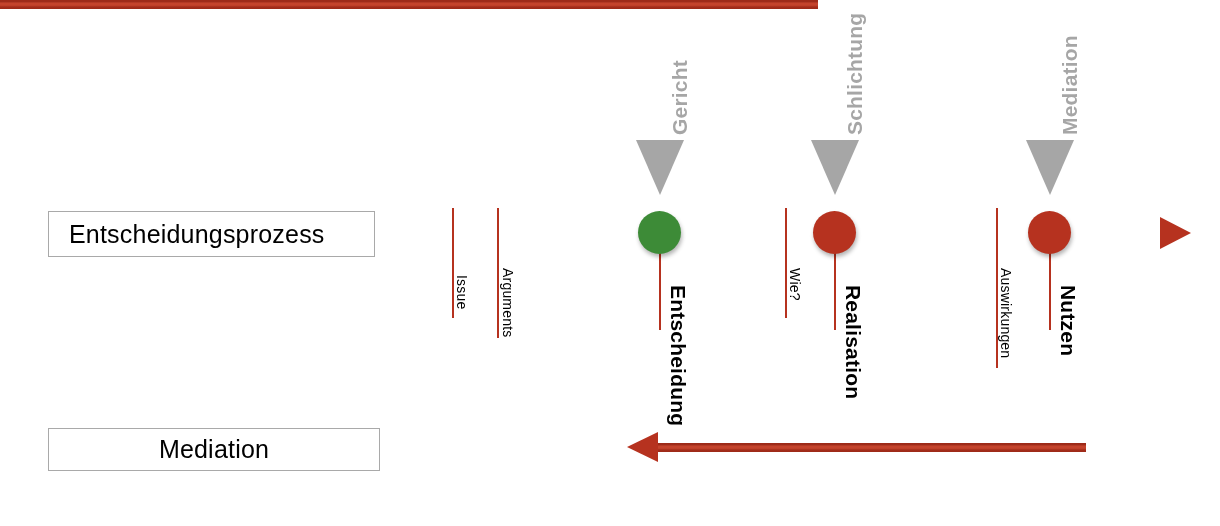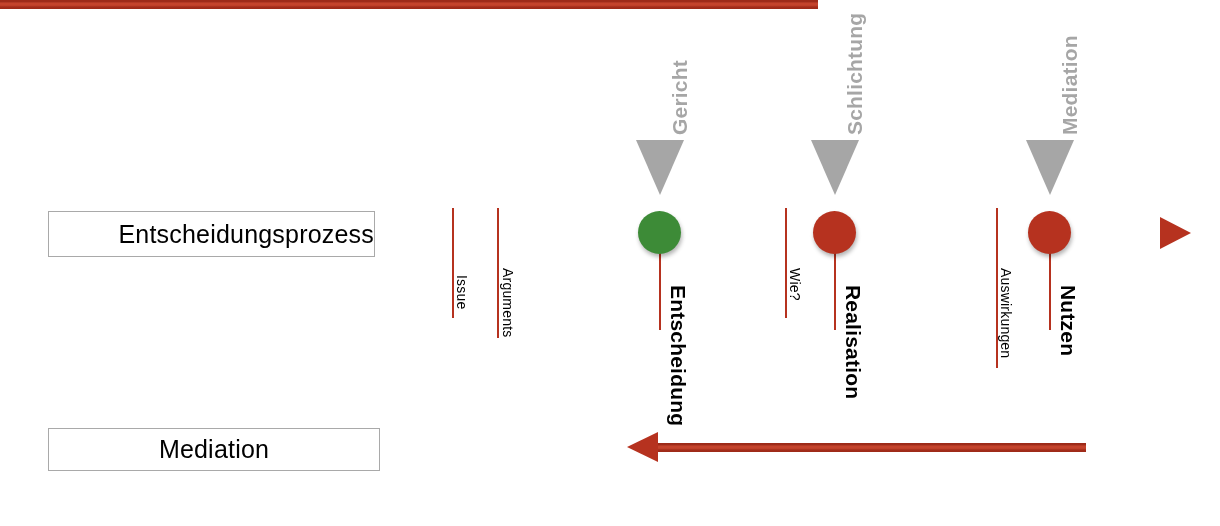--- a/index.html
+++ b/index.html
@@ -30,22 +30,22 @@
     font-size: 25px;
     font-weight: 400;
     letter-spacing: 0.2px;
     white-space: nowrap;
   }
   #box-decision {
     left: 48px;
     top: 211px;
     width: 327px;
     height: 46px;
-    padding-left: 36px;
-    justify-content: flex-end;
+    padding-left: 20px;
+    justify-content: flex-start;
   }
   #box-mediation {
     left: 48px;
     top: 428px;
     width: 332px;
     height: 43px;
     justify-content: center;
   }
   #timeline-shaft {
     left: 375px;

